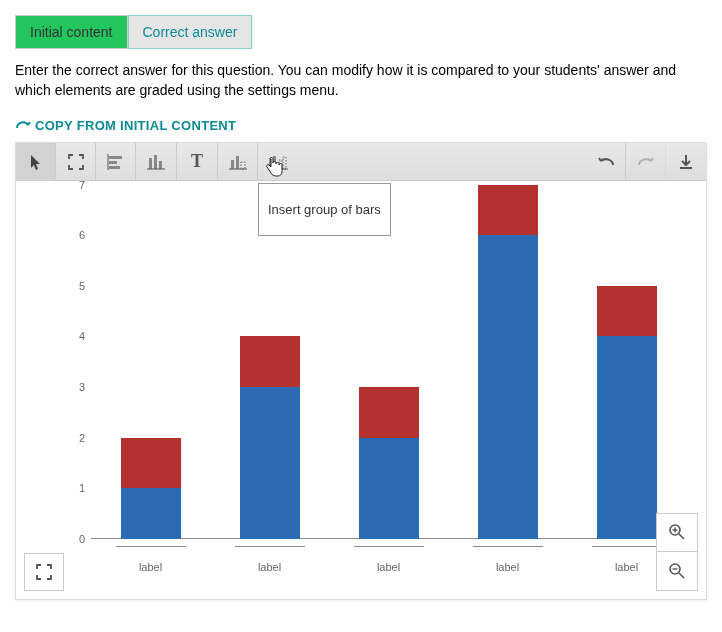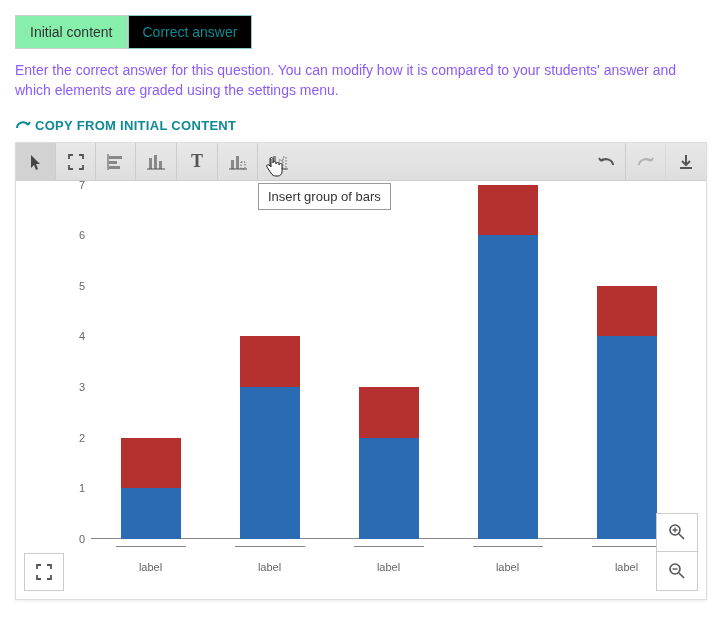--- a/index.html
+++ b/index.html
@@ -1,29 +1,29 @@
 <!DOCTYPE html>
 <html><head>
 <meta charset="utf-8">
 <style>
 * { box-sizing: border-box; margin: 0; padding: 0; }
 body { font-family: Arial, sans-serif; font-size: 14px; color: #333; background: #fff; padding: 15px; width: 722px; }
 .tabs { display: flex; gap: 0; margin-bottom: 12px; }
-.tab { padding: 8px 14px; border: 1px solid #ccc; background: #86efac; cursor: pointer; font-size: 14px; }
-.tab.active { background: #000000; color: #0d8a94; border-color: #8cc; }
-.help-text { color: #8b5cf6; font-size: 14px; line-height: 1.4; margin-bottom: 18px; }
+.tab { padding: 8px 14px; border: 1px solid #ccc; background: #22c55e; cursor: pointer; font-size: 14px; }
+.tab.active { background: #e5e5e5; color: #0d8a94; border-color: #8cc; }
+.help-text { color: #000000; font-size: 14px; line-height: 1.4; margin-bottom: 18px; }
 .copy-link { text-align: left; margin-bottom: 6px; }
 .copy-link a { color: #0d8a94; font-weight: bold; font-size: 13px; letter-spacing: 0.3px; cursor: pointer; display: inline-flex; align-items: center; gap: 4px; }
 .editor { border: 1px solid #ddd; box-shadow: 0 1px 3px rgba(0,0,0,0.08); position: relative; }
 .toolbar { display: flex; background: linear-gradient(#e8e8e8,#dedede); border-bottom: 1px solid #ccc; height: 38px; }
 .toolbar .tool { width: 40px; height: 38px; display: flex; align-items: center; justify-content: center; cursor: pointer; border-right: 1px solid #ccc; color: #555; position: relative; }
 .toolbar .tool.nb { border-right: none; }
 .toolbar .tool.active { background: #d2d2d2; }
 .toolbar .spacer { flex: 1; }
-.tooltip { position: absolute; top: 40px; left: 0; background: #fff; border: 1px solid #999; padding: 5px 9px; font-size: 13px; white-space: nowrap; z-index: 10; color: #333; }
+.tooltip { position: absolute; top: 40px; left: 0; background: #fff; border: 1px solid #999; padding: 18px 9px; font-size: 13px; white-space: nowrap; z-index: 10; color: #333; }
 .chart-area { position: relative; height: 418px; background: #fff; }
 .axis-label-x { position: absolute; bottom: 26px; font-size: 11px; color: #666; text-align: center; width: 60px; }
 .bar-group { position: absolute; bottom: 0; width: 60px; }
 .bar-seg { width: 100%; position: absolute; left: 0; }
 .bar-blue { background: #2a6bb3; }
 .bar-red { background: #b5312f; }
 .y-tick { position: absolute; left: 55px; font-size: 11px; color: #666; text-align: right; width: 14px; }
 .x-axis-line { position: absolute; left: 75px; right: 20px; bottom: 60px; height: 1px; background: #888; }
 .x-tick-line { position: absolute; bottom: 52px; height: 1px; width: 70px; background: #888; }
 .zoom-controls { position: absolute; right: 8px; bottom: 8px; border: 1px solid #ccc; background: #fff; }

